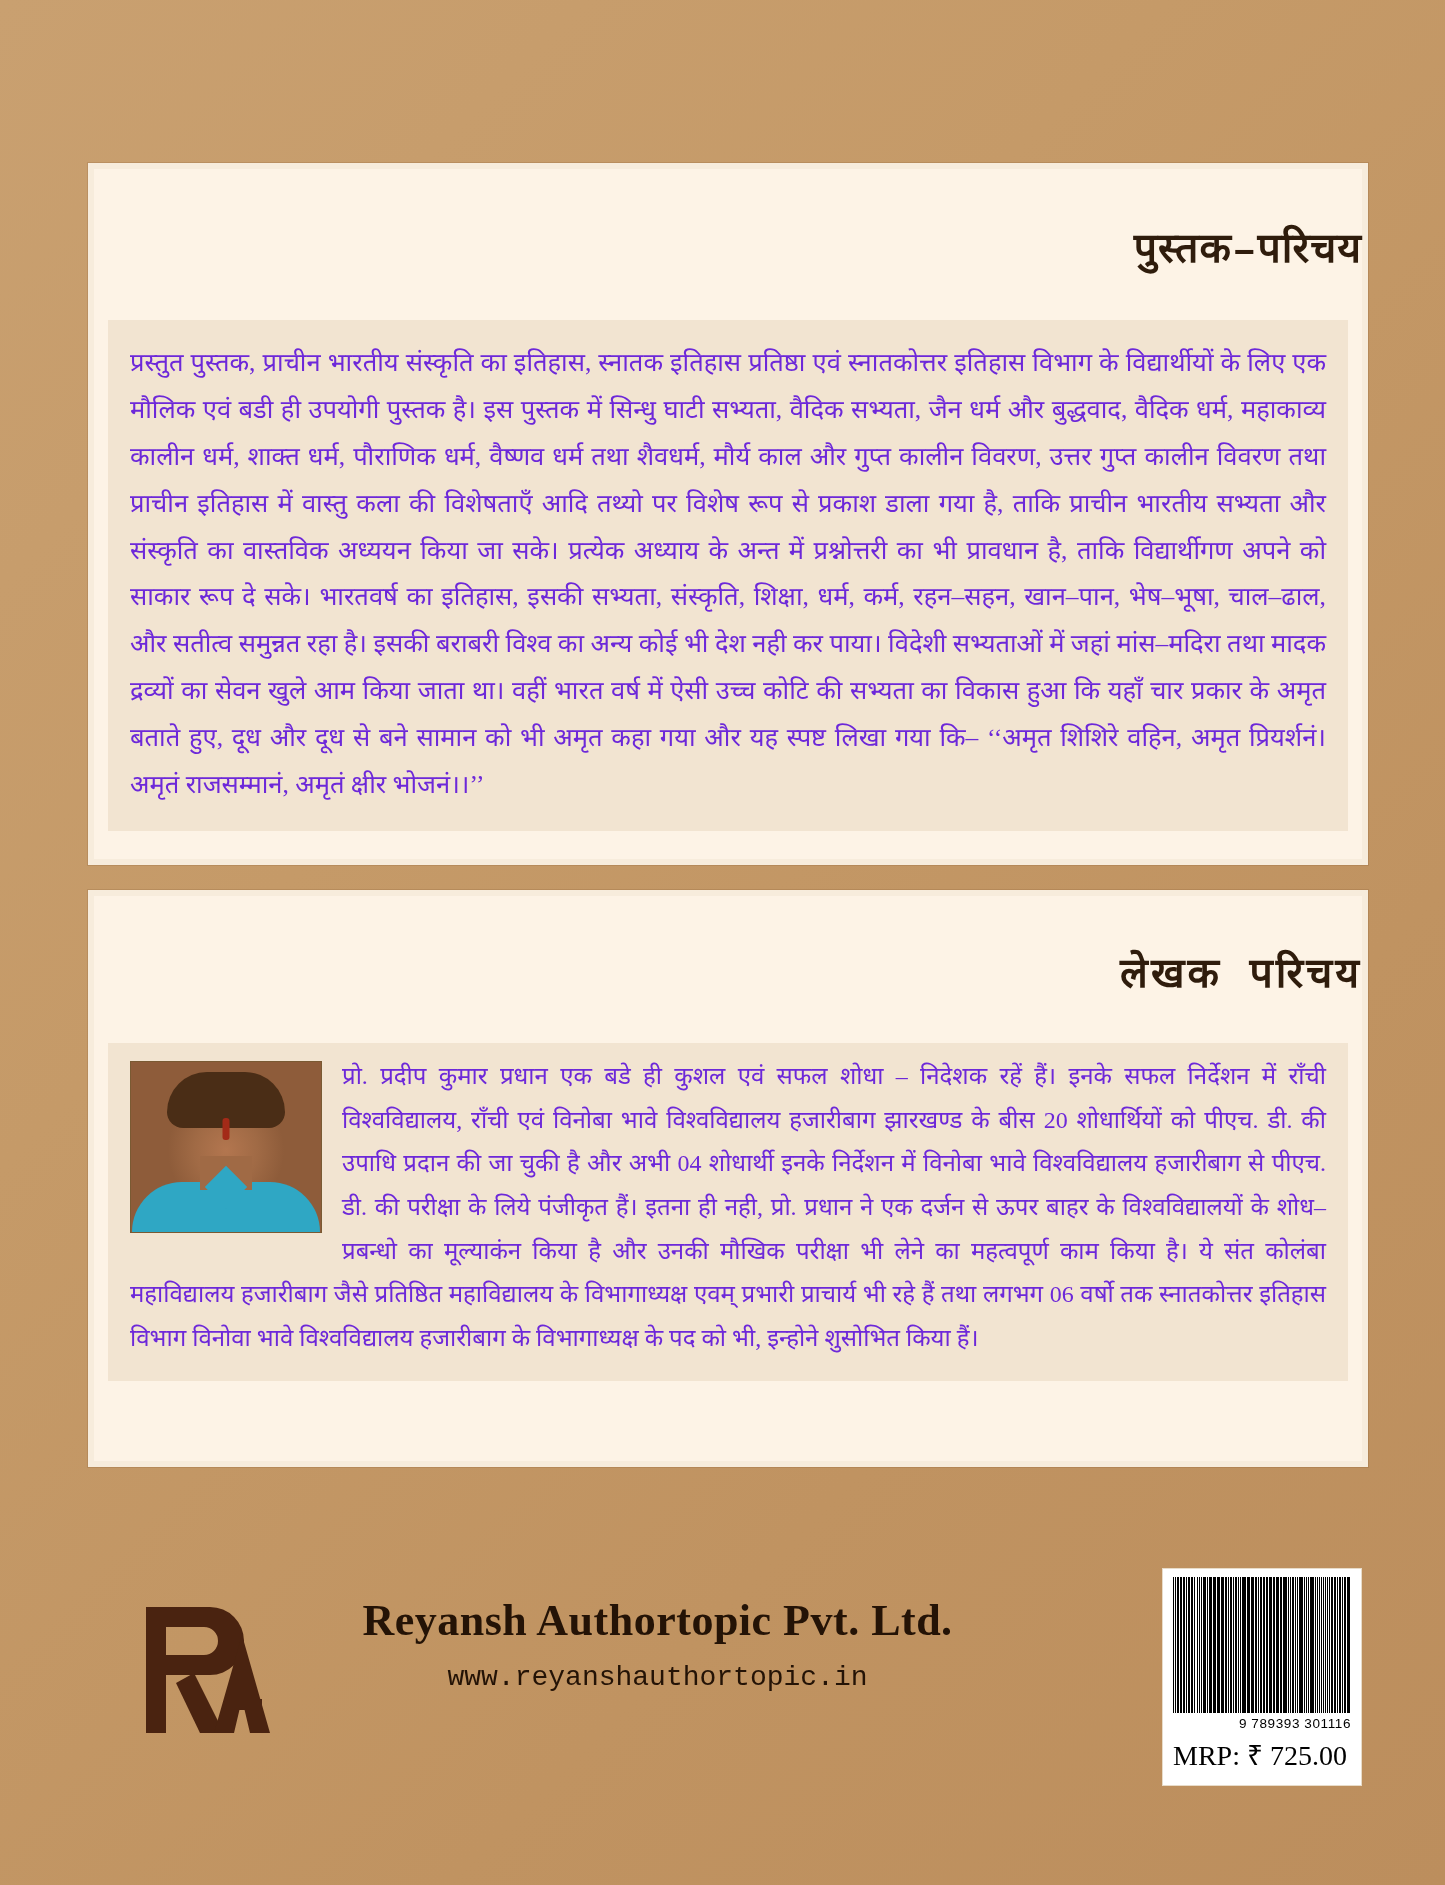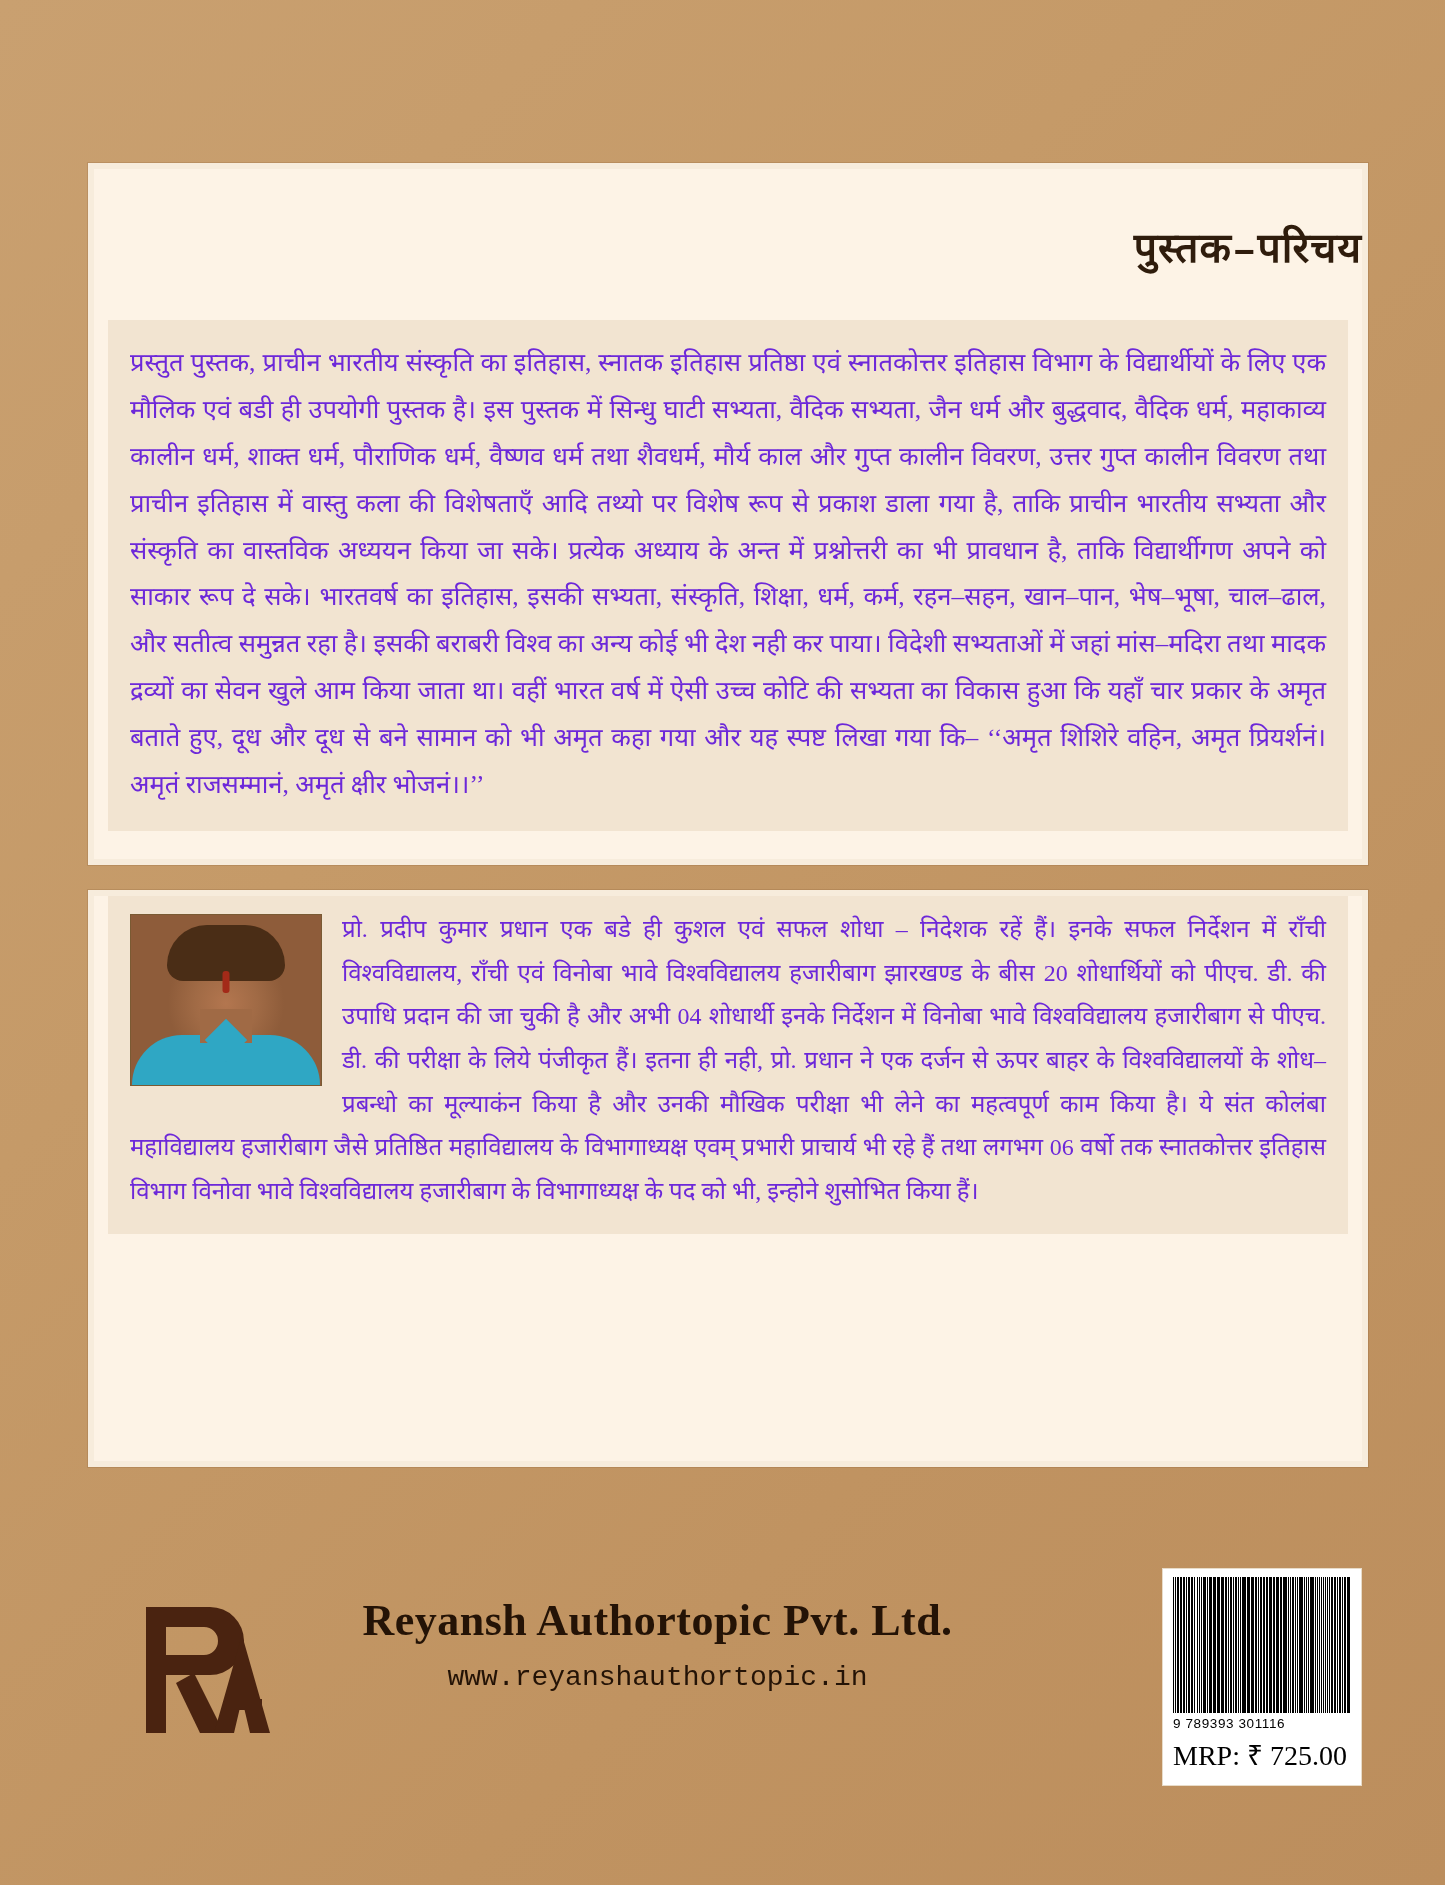--- a/index.html
+++ b/index.html
@@ -215,21 +215,21 @@
   }
   #barcode-bars i {
     display: block;
     background: #000;
     height: 100%;
   }
   #barcode-number {
     font-family: "Liberation Sans", sans-serif;
     font-size: 13.5px;
     letter-spacing: .6px;
-    text-align: left;
+    text-align: right;
     margin-top: 3px;
     color: #000;
   }
   #barcode-mrp {
     font-family: "Liberation Serif", serif;
     font-size: 28px;
     color: #000;
     margin-top: 4px;
     white-space: nowrap;
   }
@@ -238,20 +238,21 @@
 <body>
 
 <div class="page">
 
   <section class="panel" id="book-intro-panel">
     <h1 class="panel-heading">पुस्तक–परिचय</h1>
     <div class="panel-body">प्रस्तुत पुस्तक, प्राचीन भारतीय संस्कृति का इतिहास, स्नातक इतिहास प्रतिष्ठा एवं स्नातकोत्तर इतिहास विभाग के विद्यार्थीयों के लिए एक मौलिक एवं बडी ही उपयोगी पुस्तक है। इस पुस्तक में सिन्धु घाटी सभ्यता, वैदिक सभ्यता, जैन धर्म और बुद्धवाद, वैदिक धर्म, महाकाव्य कालीन धर्म, शाक्त धर्म, पौराणिक धर्म, वैष्णव धर्म तथा शैवधर्म, मौर्य काल और गुप्त कालीन विवरण, उत्तर गुप्त कालीन विवरण तथा प्राचीन इतिहास में वास्तु कला की विशेषताएँ आदि तथ्यो पर विशेष रूप से प्रकाश डाला गया है, ताकि प्राचीन भारतीय सभ्यता और संस्कृति का वास्तविक अध्ययन किया जा सके। प्रत्येक अध्याय के अन्त में प्रश्नोत्तरी का भी प्रावधान है, ताकि विद्यार्थीगण अपने को साकार रूप दे सके। भारतवर्ष का इतिहास, इसकी सभ्यता, संस्कृति, शिक्षा, धर्म, कर्म, रहन–सहन, खान–पान, भेष–भूषा, चाल–ढाल, और सतीत्व समुन्नत रहा है। इसकी बराबरी विश्व का अन्य कोई भी देश नही कर पाया। विदेशी सभ्यताओं में जहां मांस–मदिरा तथा मादक द्रव्यों का सेवन खुले आम किया जाता था। वहीं भारत वर्ष में ऐसी उच्च कोटि की सभ्यता का विकास हुआ कि यहाँ चार प्रकार के अमृत बताते हुए, दूध और दूध से बने सामान को भी अमृत कहा गया और यह स्पष्ट लिखा गया कि– ‘‘अमृत शिशिरे वहिन, अमृत प्रियर्शनं। अमृतं राजसम्मानं, अमृतं क्षीर भोजनं।।’’</div>
   </section>
 
   <section class="panel" id="author-panel">
+    <h1 class="panel-heading">लेखक परिचय</h1>
     <div class="panel-body">
       <div class="author-photo">
         <span class="photo-tilak"></span>
         <span class="photo-neck"></span>
         <span class="photo-collar"></span>
       </div>
       <span>प्रो. प्रदीप कुमार प्रधान एक बडे ही कुशल एवं सफल शोधा – निदेशक रहें हैं। इनके सफल निर्देशन में राँची विश्वविद्यालय, राँची एवं विनोबा भावे विश्वविद्यालय हजारीबाग झारखण्ड के बीस 20 शोधार्थियों को पीएच. डी. की उपाधि प्रदान की जा चुकी है और अभी 04 शोधार्थी इनके निर्देशन में विनोबा भावे विश्वविद्यालय हजारीबाग से पीएच. डी. की परीक्षा के लिये पंजीकृत हैं। इतना ही नही, प्रो. प्रधान ने एक दर्जन से ऊपर बाहर के विश्वविद्यालयों के शोध–प्रबन्धो का मूल्याकंन किया है और उनकी मौखिक परीक्षा भी लेने का महत्वपूर्ण काम किया है। ये संत कोलंबा महाविद्यालय हजारीबाग जैसे प्रतिष्ठित महाविद्यालय के विभागाध्यक्ष एवम् प्रभारी प्राचार्य भी रहे हैं तथा लगभग 06 वर्षो तक स्नातकोत्तर इतिहास विभाग विनोवा भावे विश्वविद्यालय हजारीबाग के विभागाध्यक्ष के पद को भी, इन्होने शुसोभित किया हैं।</span>
     </div>
   </section>
 

